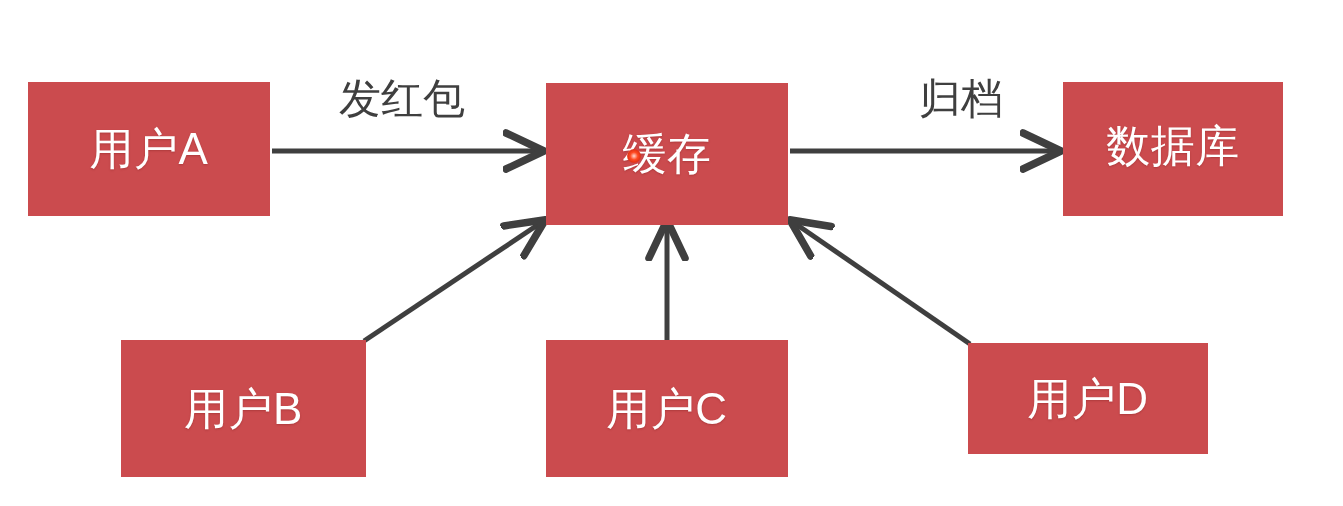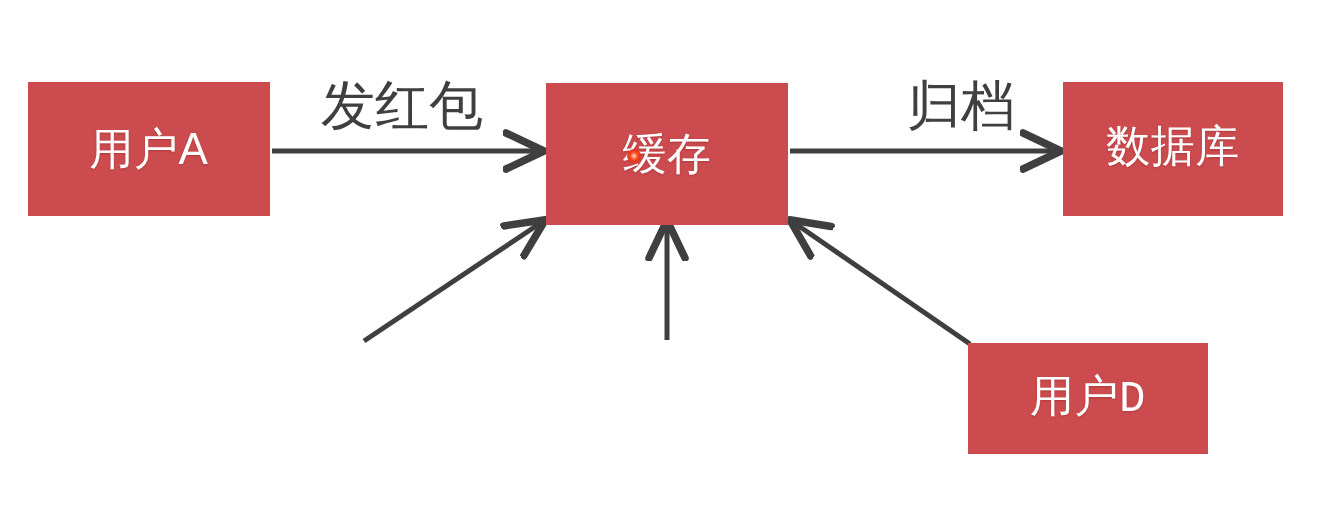--- a/index.html
+++ b/index.html
@@ -38,21 +38,21 @@
     color: #ffffff;
     font-size: 44px;
     line-height: 1;
     letter-spacing: 0.5px;
     white-space: nowrap;
     text-shadow: 0 1px 2px rgba(120, 30, 30, 0.35);
   }
   .edge-label {
     position: absolute;
     color: #3f3f3f;
-    font-size: 54px;
+    font-size: 42px;
     line-height: 1;
     white-space: nowrap;
     transform: translateX(-50%);
   }
   .cursor-dot {
     position: absolute;
     width: 14px;
     height: 14px;
     border-radius: 50%;
     background: radial-gradient(circle at 50% 50%,
@@ -87,23 +87,29 @@
   </div>
 
   <div class="node-box" style="left:546px; top:83px; width:242px; height:142px;">
     <span class="node-label">缓存</span>
   </div>
 
   <div class="node-box" style="left:1063px; top:82px; width:220px; height:134px;font-family:Liberation Mono, monospace;">
     <span class="node-label">数据库</span>
   </div>
 
+  <div class="node-box" style="left:121px; top:340px; width:245px; height:137px;">
+    <span class="node-label">用户B</span>
+  </div>
 
+  <div class="node-box" style="left:546px; top:340px; width:242px; height:137px;">
+    <span class="node-label">用户C</span>
+  </div>
 
-  <div class="node-box" style="left:968px; top:343px; width:240px; height:111px;font-family:Liberation Mono, monospace;">
+  <div class="node-box" style="left:968px; top:343px; width:240px; height:111px;">
     <span class="node-label">用户D</span>
   </div>
 
   <div class="edge-label" style="left:402px; top:78px;">发红包</div>
 
   <div class="edge-label" style="left:926px; top:78px;margin-left:35px;">归档</div>
 
   <div class="cursor-dot" style="left:627px; top:149px;"></div>
 
 </div>

